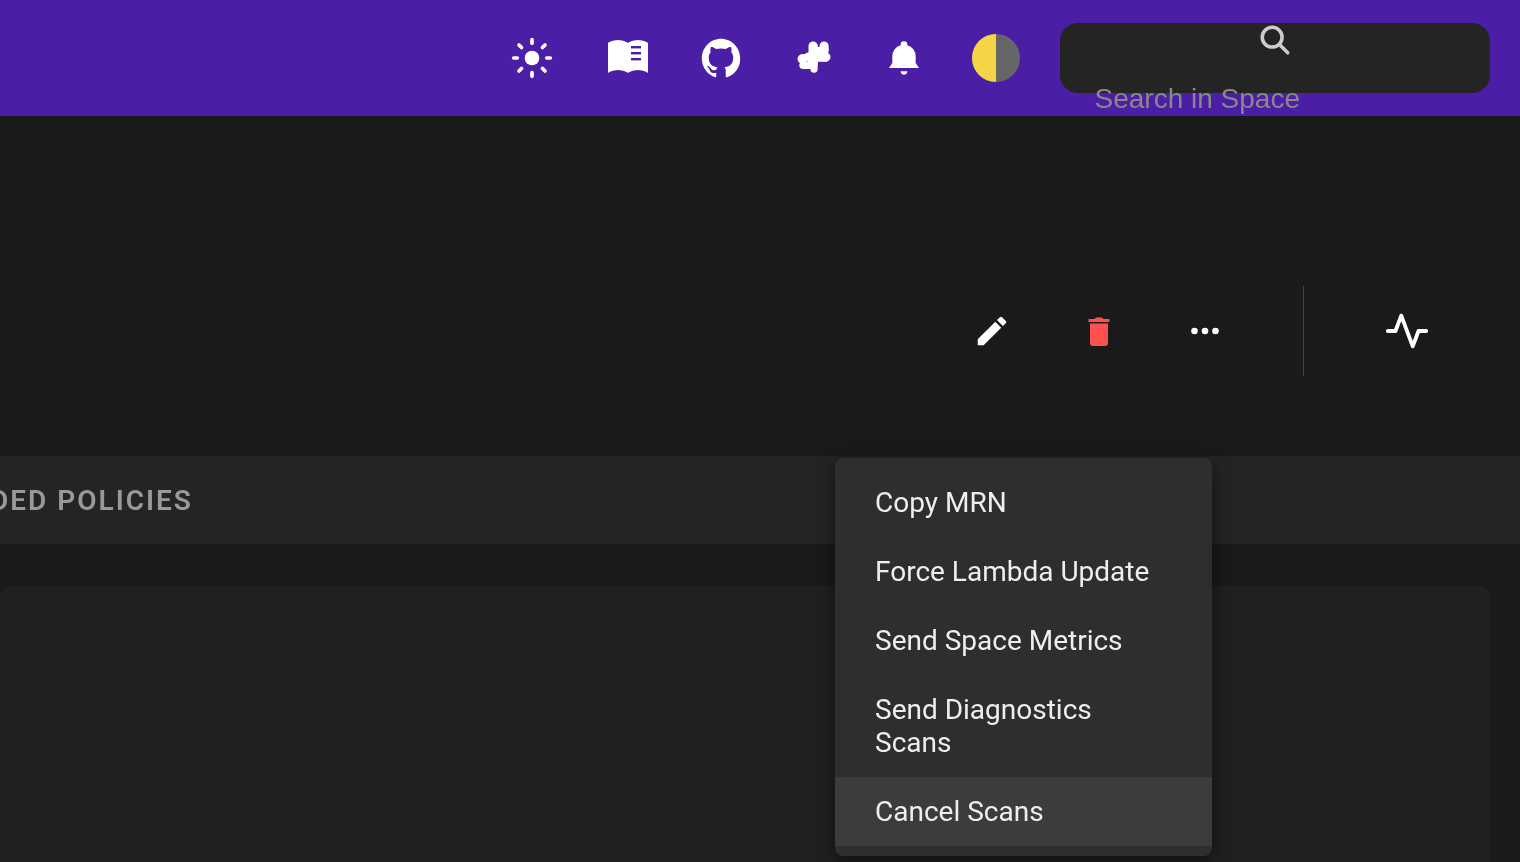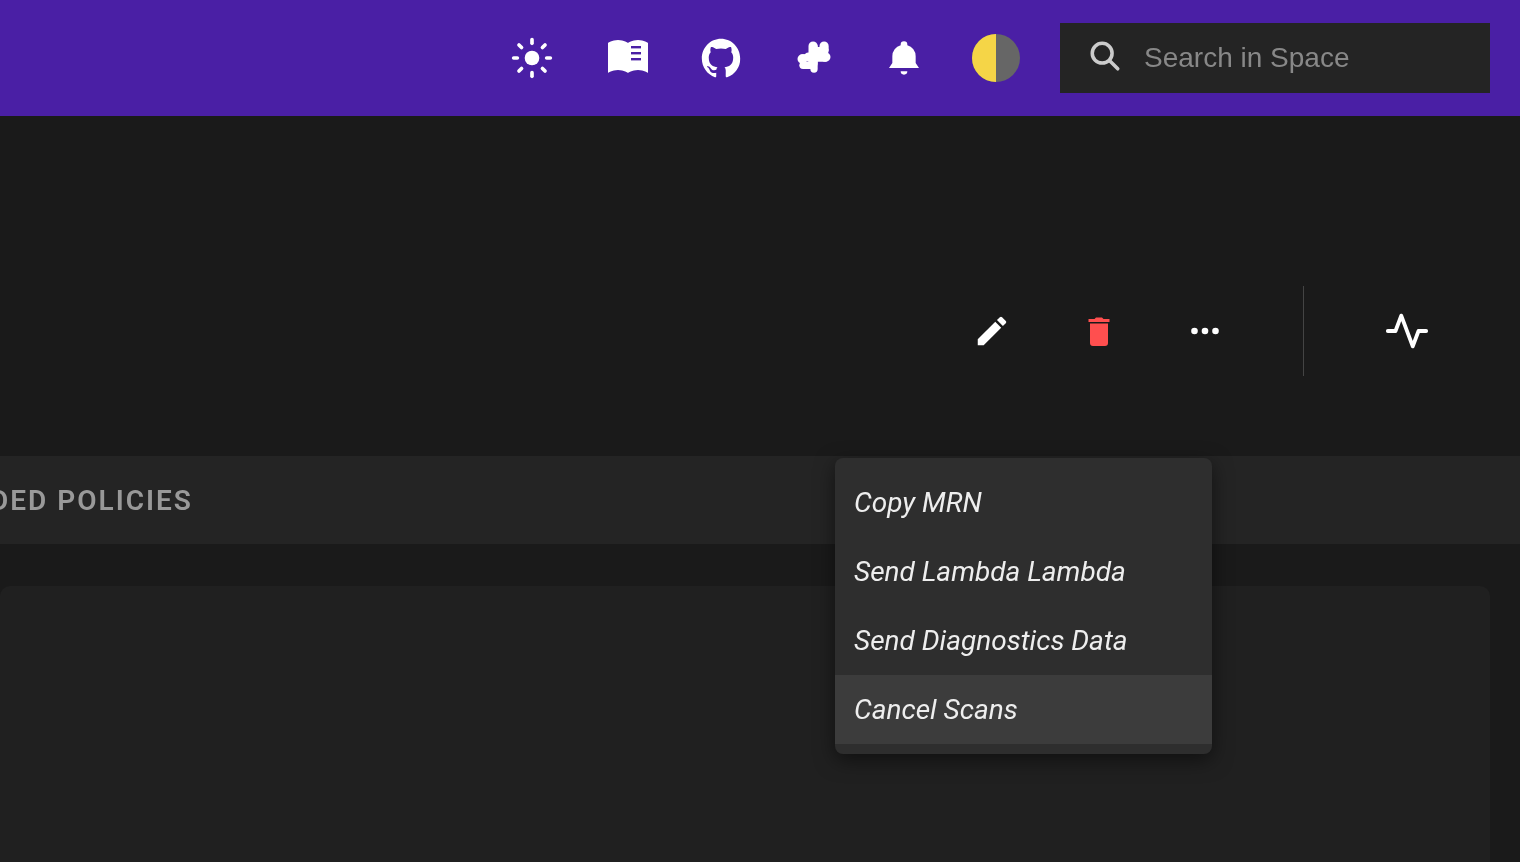--- a/index.html
+++ b/index.html
@@ -27,27 +27,28 @@
     }
     .icon-btn {
       display: flex;
       align-items: center;
       justify-content: center;
       cursor: pointer;
       color: white;
     }
     .search-box {
       background: #242424;
-      border-radius: 0;
+      border-radius: 18px;
       height: 70px;
       width: 430px;
       display: flex;
       align-items: center;
       padding: 0 28px;
       gap: 22px;
+      flex-direction: column;
     }
     .search-input {
       background: transparent;
       border: none;
       outline: none;
       color: #888;
       font-size: 28px;
       flex: 1;
     }
     .search-input::placeholder { color: #888; }
@@ -97,25 +98,24 @@
       top: 342px;
       left: 835px;
       width: 377px;
       background: #2e2e2e;
       border-radius: 8px;
       padding: 10px 0;
       box-shadow: 0 6px 20px rgba(0,0,0,0.5);
       z-index: 100;
     }
     .menu-item {
-      padding: 18px 19px;
+      padding: 18px 40px;
       font-size: 28px;
       color: #eee;
       cursor: pointer;
-      font-style: italic;
     }
     .menu-item.hovered { background: #3c3c3c; }
     .theme-toggle {
       width: 48px;
       height: 48px;
       border-radius: 50%;
       background: #666;
       position: relative;
       overflow: visible;
     }
@@ -231,18 +231,19 @@
   </div>
 
   <div class="tabs-bar">
     <span class="tab1">DED POLICIES</span>
   </div>
 
   <div class="panel"></div>
 
   <div class="dropdown-menu">
     <div class="menu-item">Copy MRN</div>
-    <div class="menu-item">Send Lambda Lambda</div>
-    <div class="menu-item">Send Diagnostics Data</div>
+    <div class="menu-item">Force Lambda Update</div>
+    <div class="menu-item">Send Space Metrics</div>
+    <div class="menu-item">Send Diagnostics Scans</div>
     <div class="menu-item hovered">Cancel Scans</div>
   </div>
 
 </div>
 
 </body></html>

